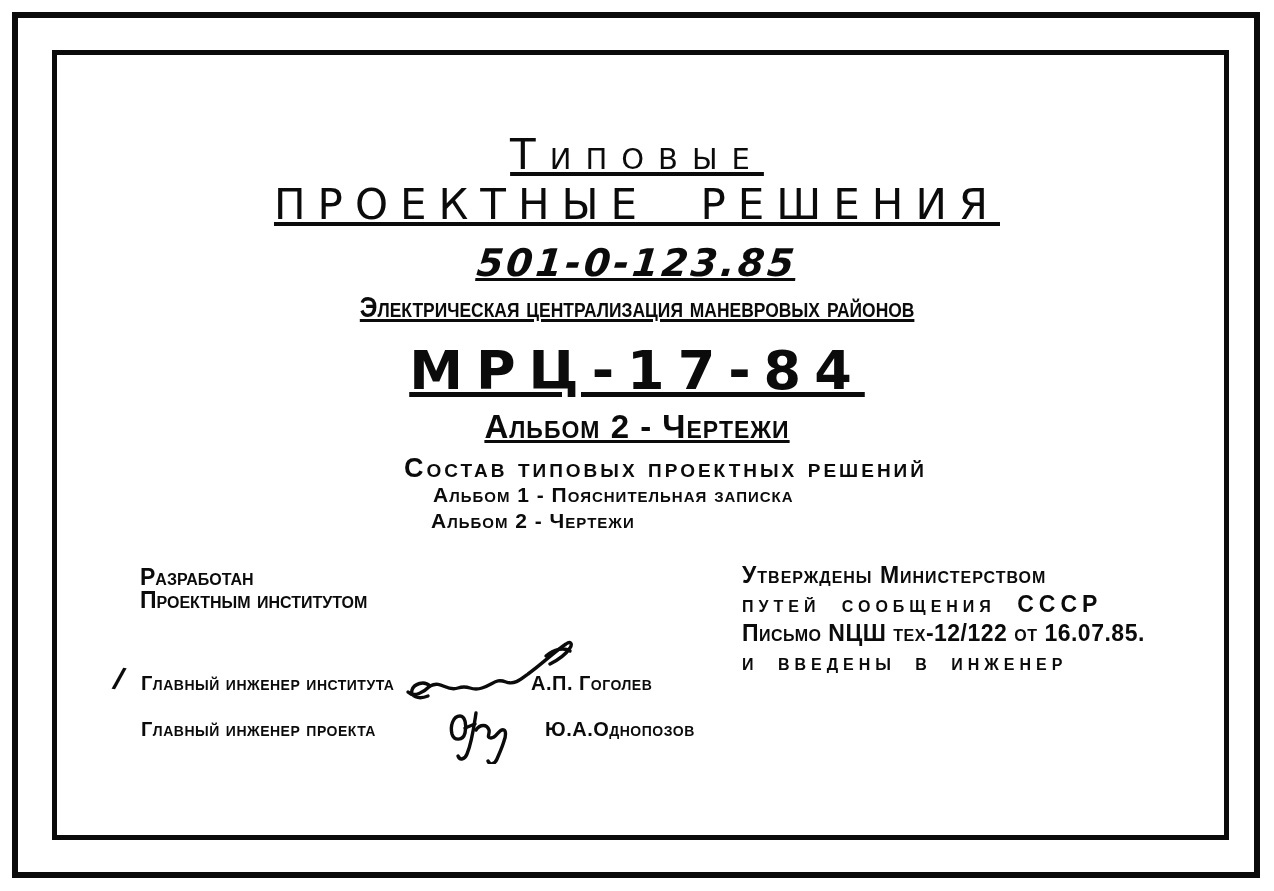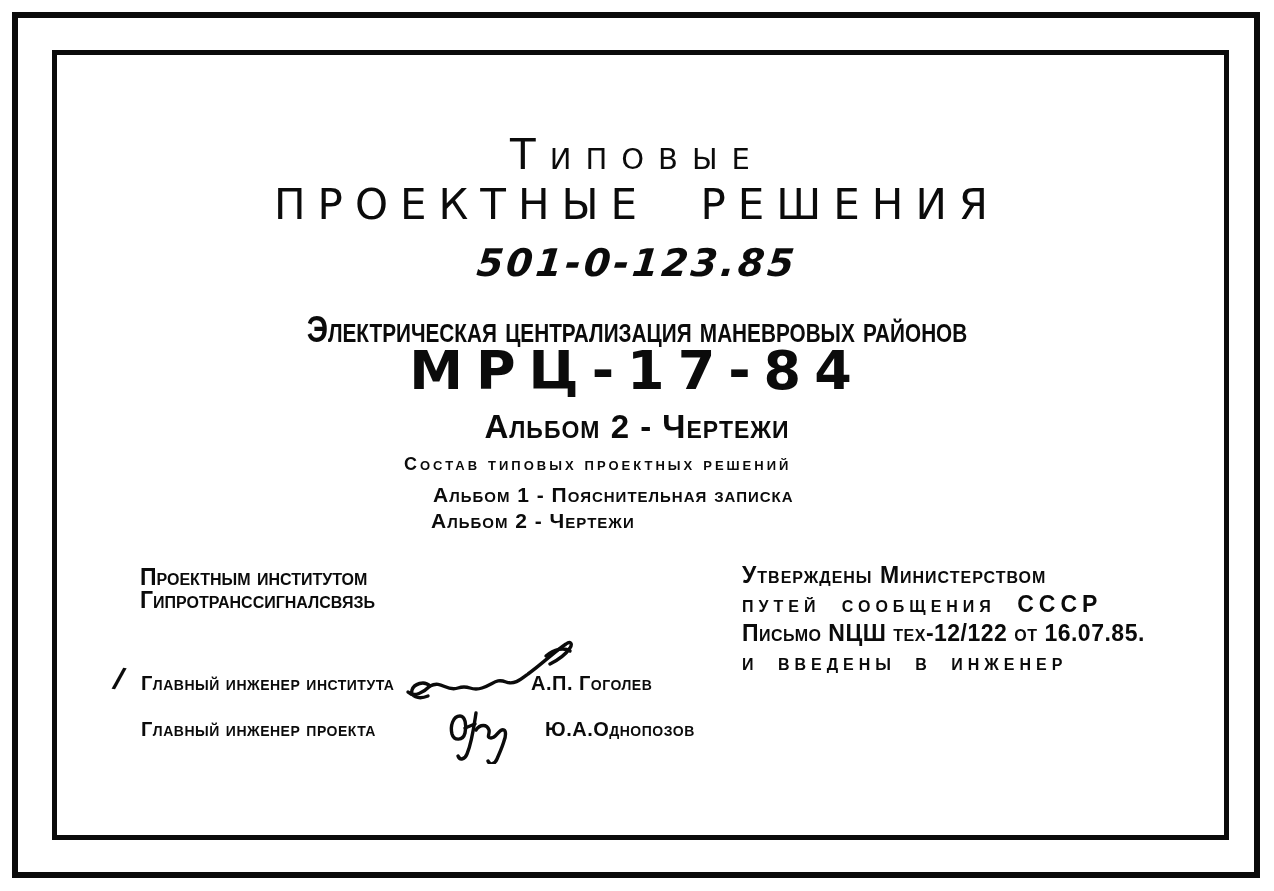--- a/index.html
+++ b/index.html
@@ -18,21 +18,21 @@
     border:6px solid #0b0b0b;
   }
   .inner-frame {
     position:absolute; left:52px; top:50px; width:1177px; height:790px;
     border:5px solid #0b0b0b;
   }
   
   .row {
     position:absolute; left:60px; right:60px;
     display:flex; justify-content:center;
-    white-space:nowrap; line-height:1;
+    white-space:nowrap; line-height:1;text-decoration:underline;
   }
   .gost {
     font-family:"Liberation Sans", sans-serif;
     font-weight:700;
     font-variant:small-caps;
     color:#0b0b0b;
   }
   .title-line {
     font-family:"DejaVu Sans", sans-serif;
     font-weight:400;
@@ -43,29 +43,29 @@
   }
   .title-1 { top:134px; }
   .title-2 { top:184px; letter-spacing:12px; word-spacing:26px; font-variant:normal; }
   .doc-number {
     top:244px;
     font-family:"DejaVu Sans", sans-serif;
     font-style:italic; font-weight:700;
     font-size:38px; letter-spacing:3px;
   }
   .doc-number span { transform:skewX(-6deg); }
-  .subject-name { top:292px; font-size:36px;margin-top:20px; }
+  .subject-name { top:292px; font-size:30px; }
   .subject-name span { transform:scaleX(0.83); }
   .subject-code {
     top:344px;
     font-family:"DejaVu Sans", sans-serif;
     font-weight:700; font-size:54px; letter-spacing:13px;
   }
   .album-line { top:410px; font-size:33px; letter-spacing:1px; }
-  .contents-heading { left:404px; top:455px; font-size:18px; letter-spacing:3px; line-height:1; white-space:nowrap;text-align:right; }
+  .contents-heading { left:404px; top:455px; font-size:27px; letter-spacing:3px; line-height:1; white-space:nowrap;text-align:right; }
   .contents-item-1 { left:433px; top:484px; font-size:21px; letter-spacing:1px; line-height:1; white-space:nowrap; }
   .contents-item-2 { left:431px; top:510px; font-size:21px; letter-spacing:1px; line-height:1; white-space:nowrap; }
   .developer-block { left:140px; top:566px; font-size:23px; line-height:23px; white-space:nowrap; }
   .approval-block { left:742px; top:541px; font-size:23px; line-height:29px; white-space:nowrap; }
   .approval-l1 { letter-spacing:1px;margin-top:20px; }
   .approval-l2 { letter-spacing:5px; word-spacing:10px; }
   .approval-l3 { font-size:23px; letter-spacing:0.5px; }
   .approval-l4 { letter-spacing:5px; word-spacing:8px; }
   .approval-l5 { letter-spacing:3px; word-spacing:8px; }
   .sig-slash {
@@ -107,22 +107,22 @@
 </div>
 <div class="row gost album-line">
   <span>Альбом 2 - Чертежи</span>
 </div>
 
 <div class="abs gost contents-heading">Состав типовых проектных решений</div>
 <div class="abs gost contents-item-1">Альбом 1 - Пояснительная записка</div>
 <div class="abs gost contents-item-2">Альбом 2 - Чертежи</div>
 
 <div class="abs gost developer-block">
+  <div>Разработан</div>
   <div>Проектным институтом</div>
-  <div>Гипротранссигналсвязь</div>
 </div>
 
 <div class="abs gost approval-block">
   <div class="approval-l1">Утверждены Министерством</div>
   <div class="approval-l2">путей сообщения СССР</div>
   <div class="approval-l3">Письмо NЦШ тех-12/122 от 16.07.85.</div>
   <div class="approval-l4">и введены в инженер</div>
 </div>
 
 <div class="abs sig-slash">/</div>

